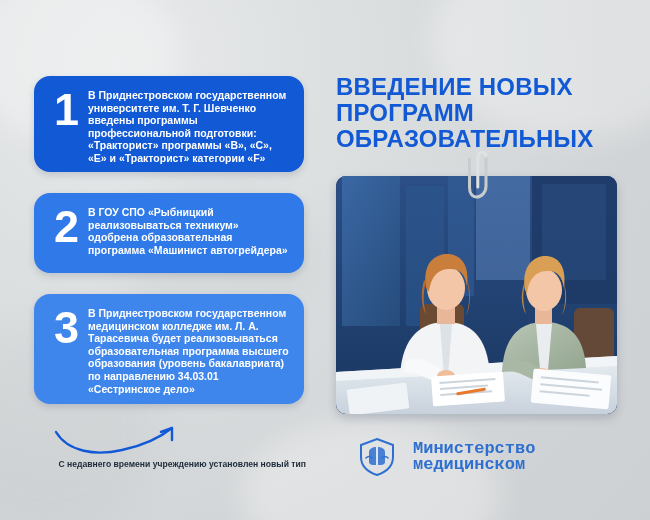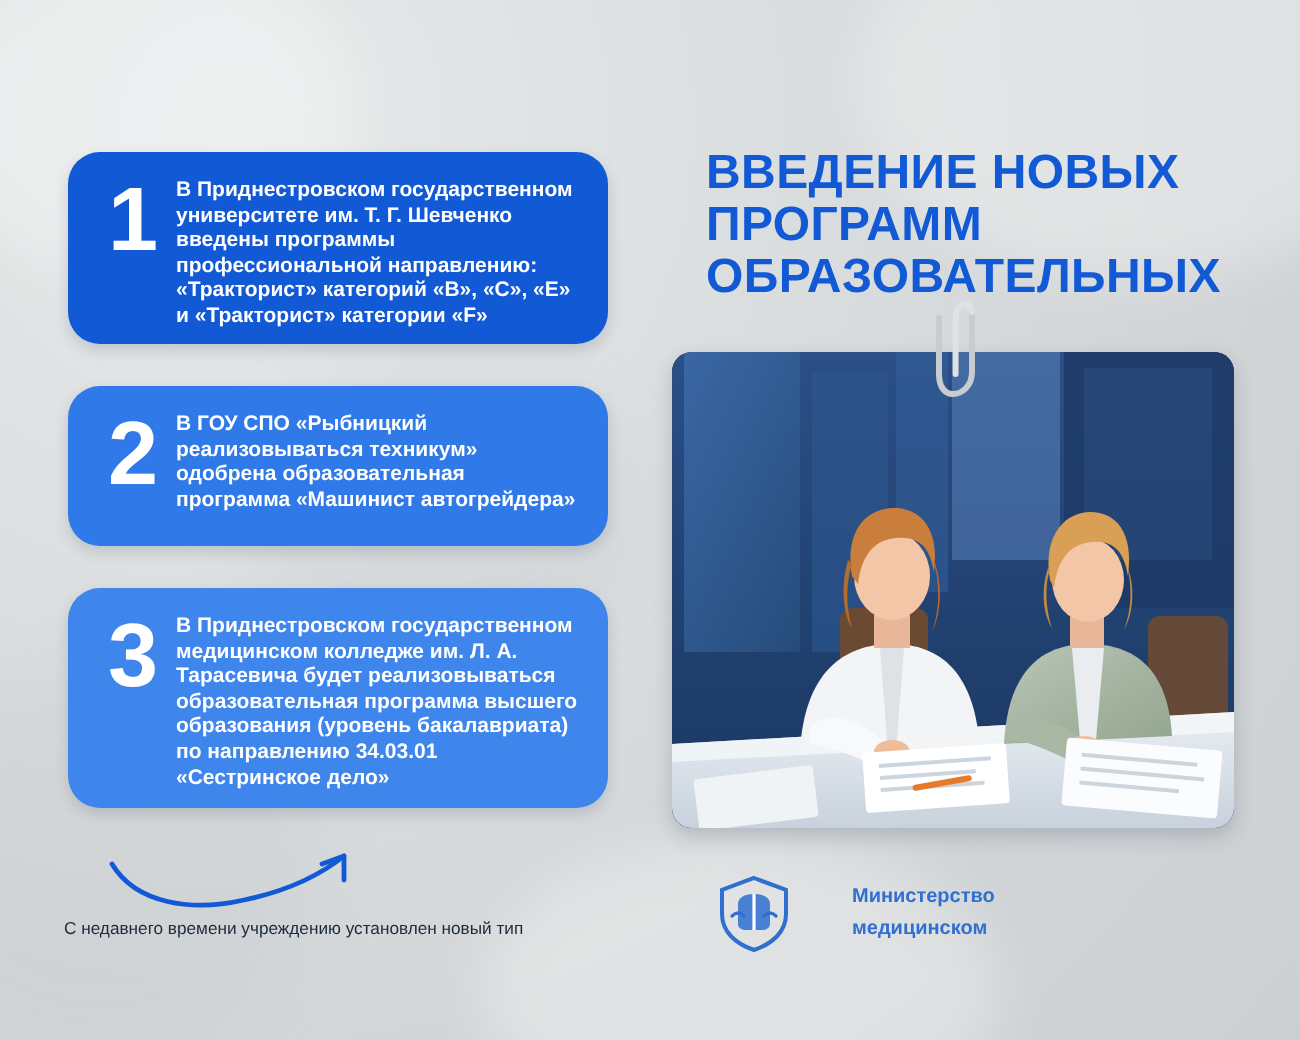--- a/index.html
+++ b/index.html
@@ -88,21 +88,21 @@
     position: absolute;
     left: 336px;
     top: 74px;
     width: 290px;
     color: #1259d6;
     font-size: 24px;
     line-height: 26px;
     font-weight: bold;
     letter-spacing: 0.2px;
   }
-  .title .ln { display: block; margin-left: 17px; }
+  .title .ln { display: block; }
 
   
   .photo-wrap {
     position: absolute;
     left: 336px;
     top: 176px;
     width: 281px;
     height: 238px;
     border-radius: 10px;
     overflow: hidden;
@@ -117,28 +117,28 @@
     left: 468px;
     top: 150px;
     width: 26px;
     height: 52px;
     z-index: 5;
   }
 
   
   .note {
     position: absolute;
-    left: 32px;
+    left: 20px;
     top: 459px;
     width: 286px;
-    text-align: left;
+    text-align: right;
     color: #1c2a3a;
     font-size: 8.6px;
     line-height: 11.5px;
-    font-weight: normal;
+    font-weight: bold;
   }
   .note .ln { display: block; }
 
   .arrow {
     position: absolute;
     left: 52px;
     top: 424px;
     width: 140px;
     height: 34px;
   }
@@ -146,44 +146,45 @@
   
   .ministry {
     position: absolute;
     left: 356px;
     top: 436px;
     display: flex;
     align-items: center;
   }
   .min-emb { width: 42px; height: 42px; flex: 0 0 42px; }
   .min-text {
-    margin-left: 28px;
+    margin-left: 15px;
     color: #2f6fd0;
-    font-size: 10px;
+    font-size: 17px;
     line-height: 16px;
     font-weight: bold;
+    font-family: Liberation Mono, monospace;
   }
   .min-text .ln { display: block; }
 </style>
 </head>
 <body>
 
 <div class="poster">
 
   <div class="tex" style="left:-40px; top:-30px; width:220px; height:170px;"></div>
   <div class="tex" style="left:430px; top:-60px; width:280px; height:200px;"></div>
   <div class="tex2" style="left:120px; top:180px; width:200px; height:150px; opacity:.35;"></div>
   <div class="tex" style="left:240px; top:420px; width:260px; height:150px;"></div>
   <div class="tex2" style="left:-60px; top:330px; width:220px; height:200px; opacity:.3;"></div>
 
   <div class="steps">
 
     <div class="step step-1">
       <div class="step-num">1</div>
-      <div class="step-text">В Приднестровском государственном университете им. Т. Г. Шевченко введены программы профессиональной направлению: «Тракторист» категорий «B», «C», «E» и «Тракторист» категории «F»</div>
+      <div class="step-text">В Приднестровском государственном университете им. Т. Г. Шевченко введены программы профессиональной подготовки: «Тракторист» программы «B», «C», «E» и «Тракторист» категории «F»</div>
     </div>
 
     <div class="step step-2">
       <div class="step-num">2</div>
       <div class="step-text">В ГОУ СПО «Рыбницкий реализовываться техникум» одобрена образовательная программа «Машинист автогрейдера»</div>
     </div>
 
     <div class="step step-3">
       <div class="step-num">3</div>
       <div class="step-text">В Приднестровском государственном медицинском колледже им. Л. А. Тарасевича будет реализовываться образовательная программа высшего образования (уровень бакалавриата) по направлению 34.03.01 «Сестринское дело»</div>

